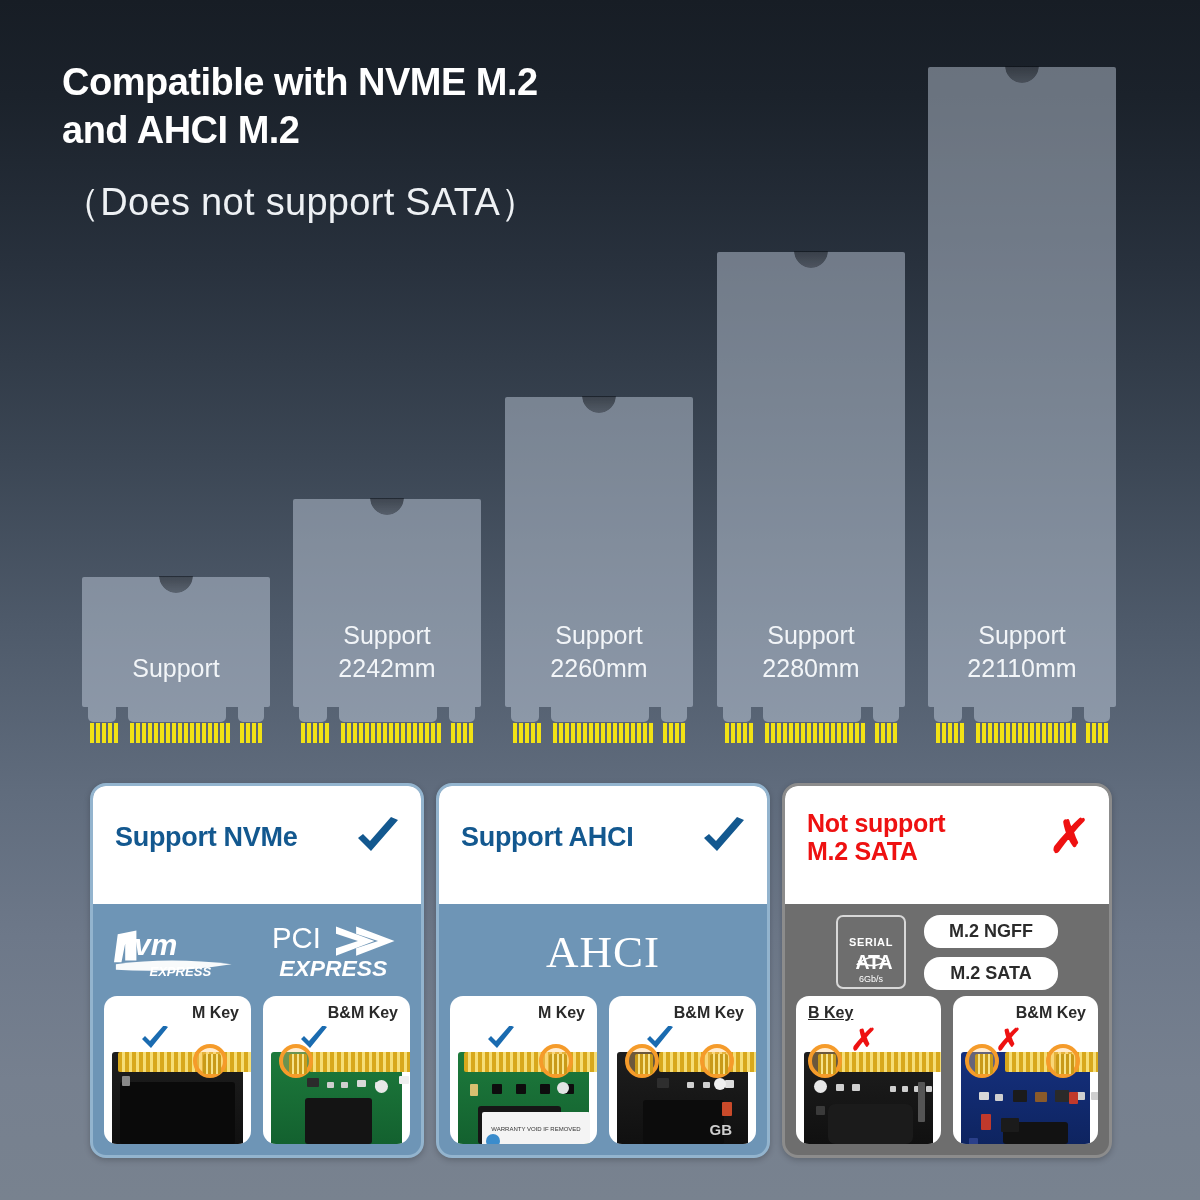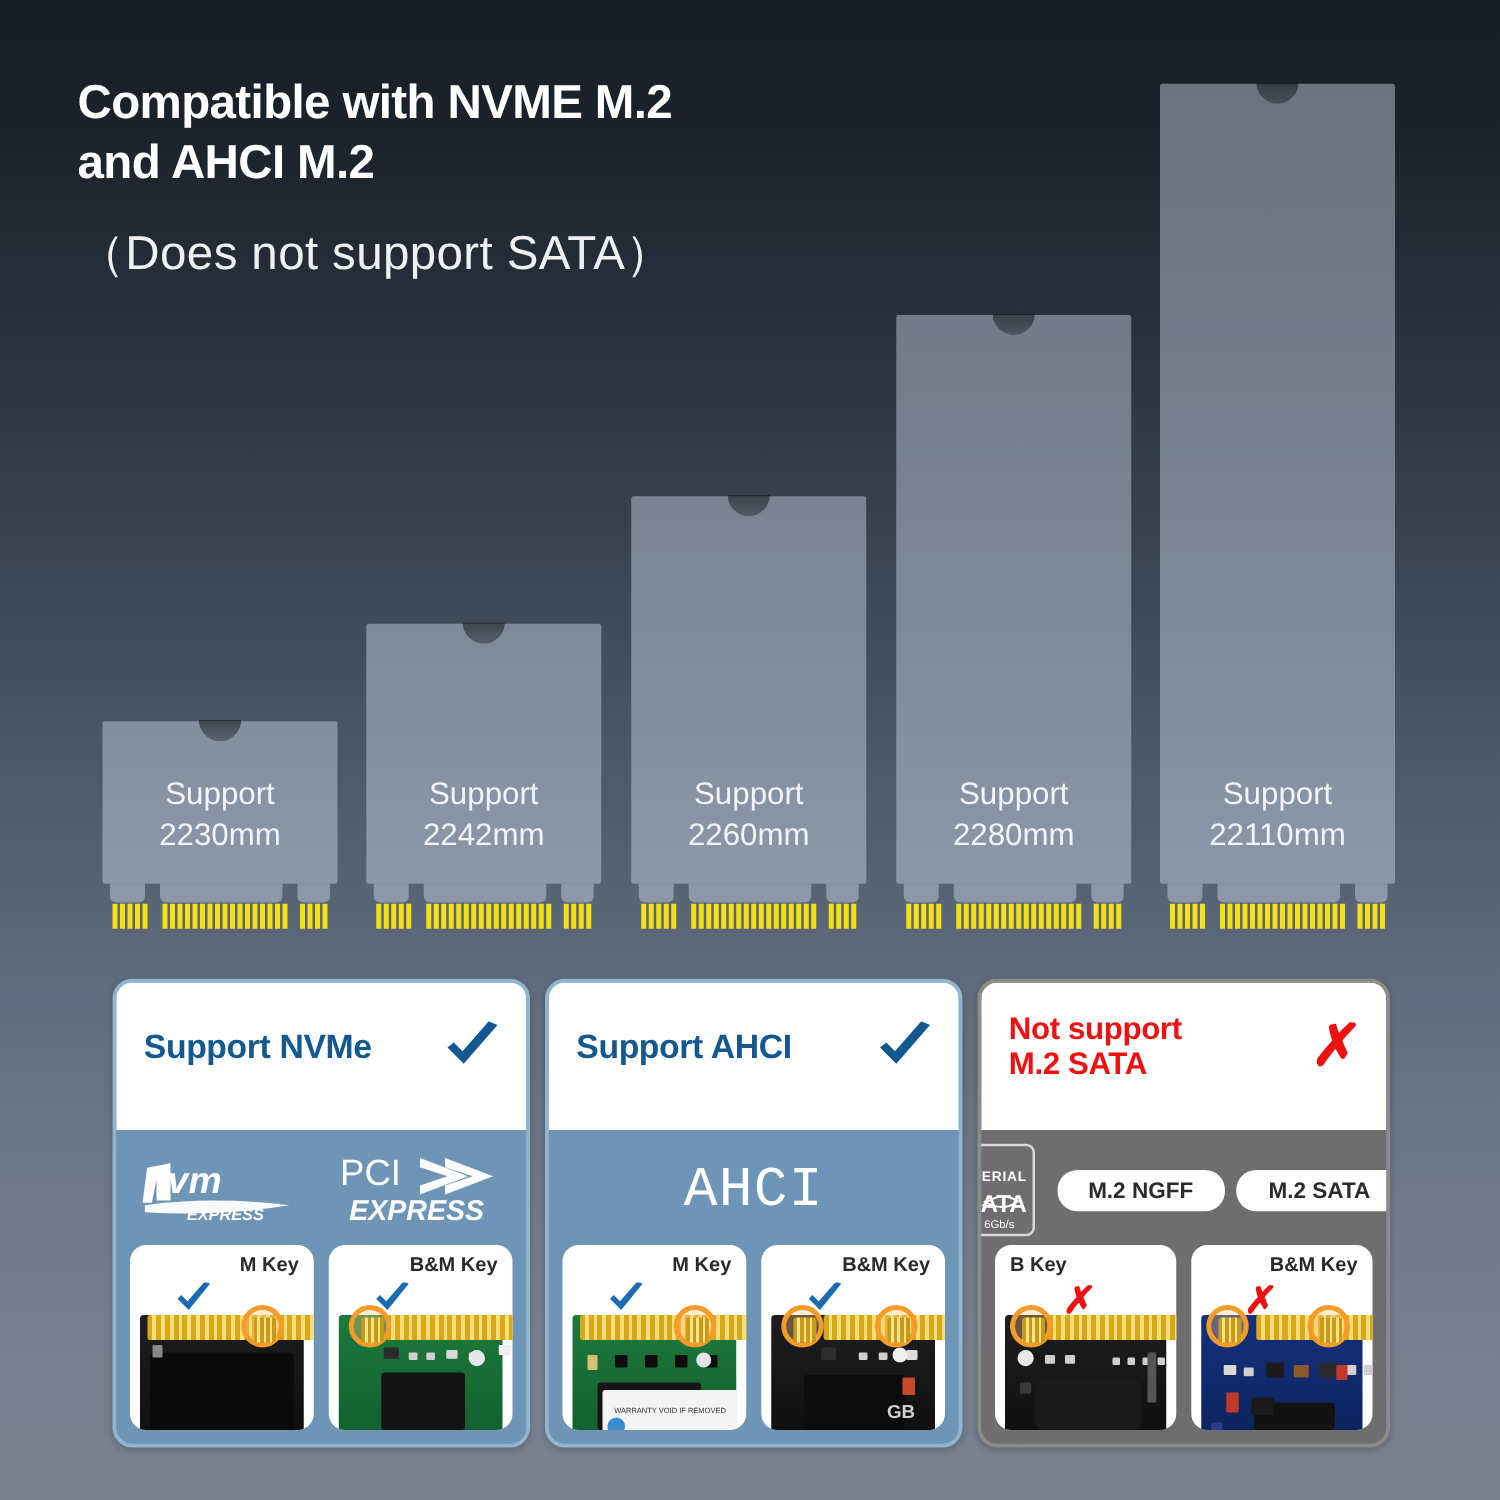--- a/index.html
+++ b/index.html
@@ -103,49 +103,49 @@
            font-family: "Liberation Serif", serif; line-height: 1; flex-shrink: 0;
            transform: skewX(-6deg); }
 
   .card-mid {
     flex: 1; display: flex; align-items: center;
     justify-content: center; gap: 18px; padding: 4px 14px 0;
   }
   .logo-nvm { width: 140px; height: 58px; }
   .logo-pci { width: 128px; height: 62px; }
   .ahci-word {
-    font-family: Liberation Mono, monospace; color: #ffffff;
+    font-family: Liberation Serif, serif; color: #ffffff;
     font-size: 45px; letter-spacing: 1px;
   }
   .sata-logo {
     width: 70px; height: 74px; border: 2px solid #d8d8d8;
     border-radius: 7px; display: flex; flex-direction: column;
     align-items: center; justify-content: space-between; padding: 3px 0;
     background: transparent;
   }
   .sata-logo .s1 { font-size: 11px; font-weight: bold; color: #fff; letter-spacing: .6px; margin-top: 16px; }
   .sata-logo .s2 { font-size: 9px; color: #fff; }
   .sata-glyph { width: 52px; height: 40px; }
-  .pill-col { display: flex; flex-direction: row; gap: 9px; }
+  .pill-col { display: flex; flex-direction: column; gap: 9px; }
   .pill {
     background: #fff; border-radius: 16px; padding: 6px 18px;
     font-size: 18px; font-weight: bold; color: #2b2b2b;
     text-align: center; min-width: 134px;
   }
 
   .card-bot { display: flex; gap: 12px; padding: 0 11px 11px; }
   .key-box {
     flex: 1; background: #fff; border-radius: 13px;
     height: 148px; position: relative; overflow: hidden;
   }
   .key-title {
     position: absolute; top: 8px; right: 12px;
     font-size: 16px; font-weight: bold; color: #2a2a2a; z-index: 4;
   }
-  .key-title.left { left: 12px; right: auto; }
+  .key-title.left { left: 12px; right: auto; text-decoration: underline; }
   .key-tick { position: absolute; top: 30px; left: 50%; margin-left: -38px; width: 30px; height: 26px; z-index: 4; }
   .key-x {
     position: absolute; top: 26px; left: 50%; margin-left: -30px;
     font-size: 30px; font-weight: bold; color: #ee1111; z-index: 4;
     font-family: "Liberation Serif", serif; transform: skewX(-6deg);
   }
   .pcb {
     position: absolute; left: 8px; right: 8px; top: 56px; bottom: 0;
     border-radius: 3px 3px 0 0;
   }
@@ -191,21 +191,20 @@
   </div>
   <div class="subtitle">（Does not support SATA）</div>
 </div>
 
 <div class="ssd-row" id="ssd-row">
     <div class="ssd" style="left: 82px;">
       <div class="ssd-body" style="height: 130px;">
         <div class="ssd-notch"></div>
         <div class="ssd-label">
           <div>Support</div>
-          <div>2230mm</div>
         </div>
       </div>
       <div class="ssd-conn">
         <div class="tab" style="left: 6px; width: 28px;"></div>
         <div class="pins" style="left: 8px;">
           <div class="pin"></div>
           <div class="pin"></div>
           <div class="pin"></div>
           <div class="pin"></div>
           <div class="pin"></div>

